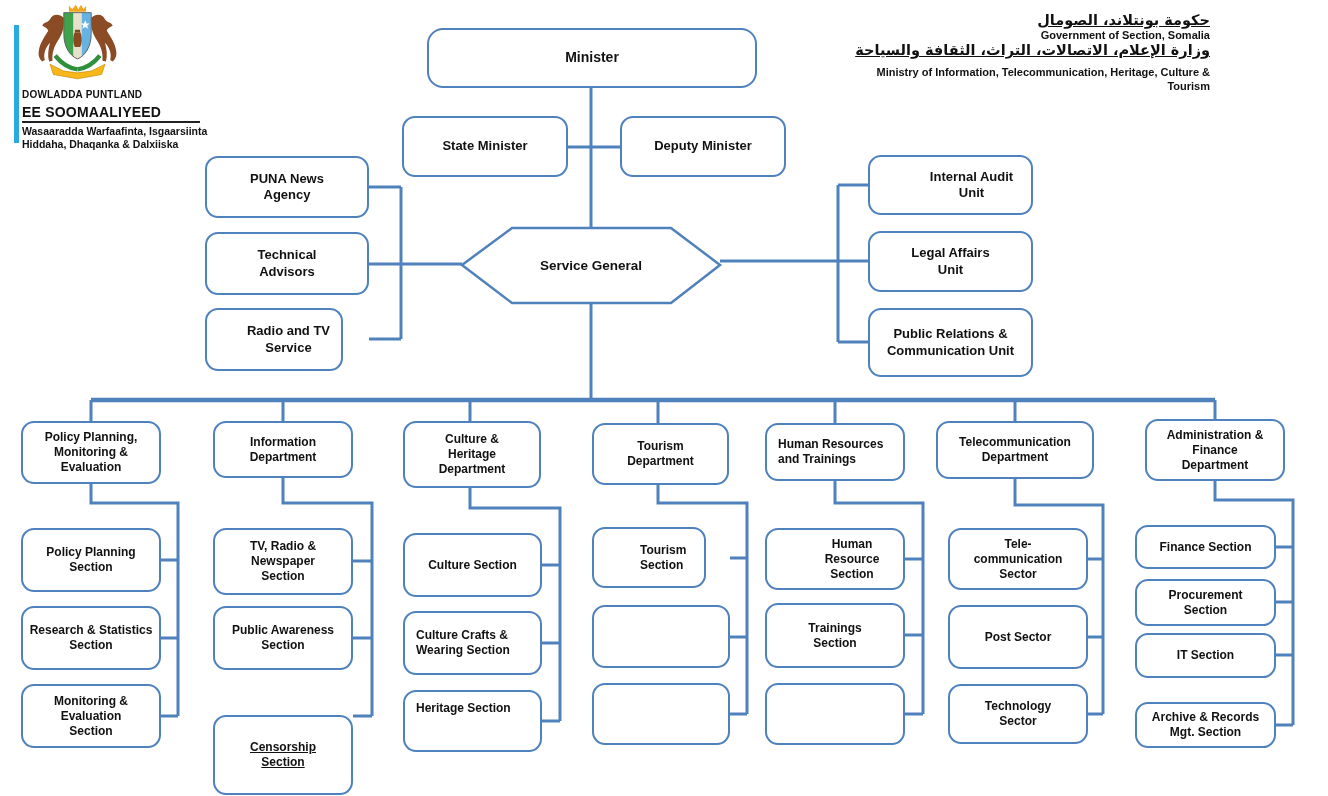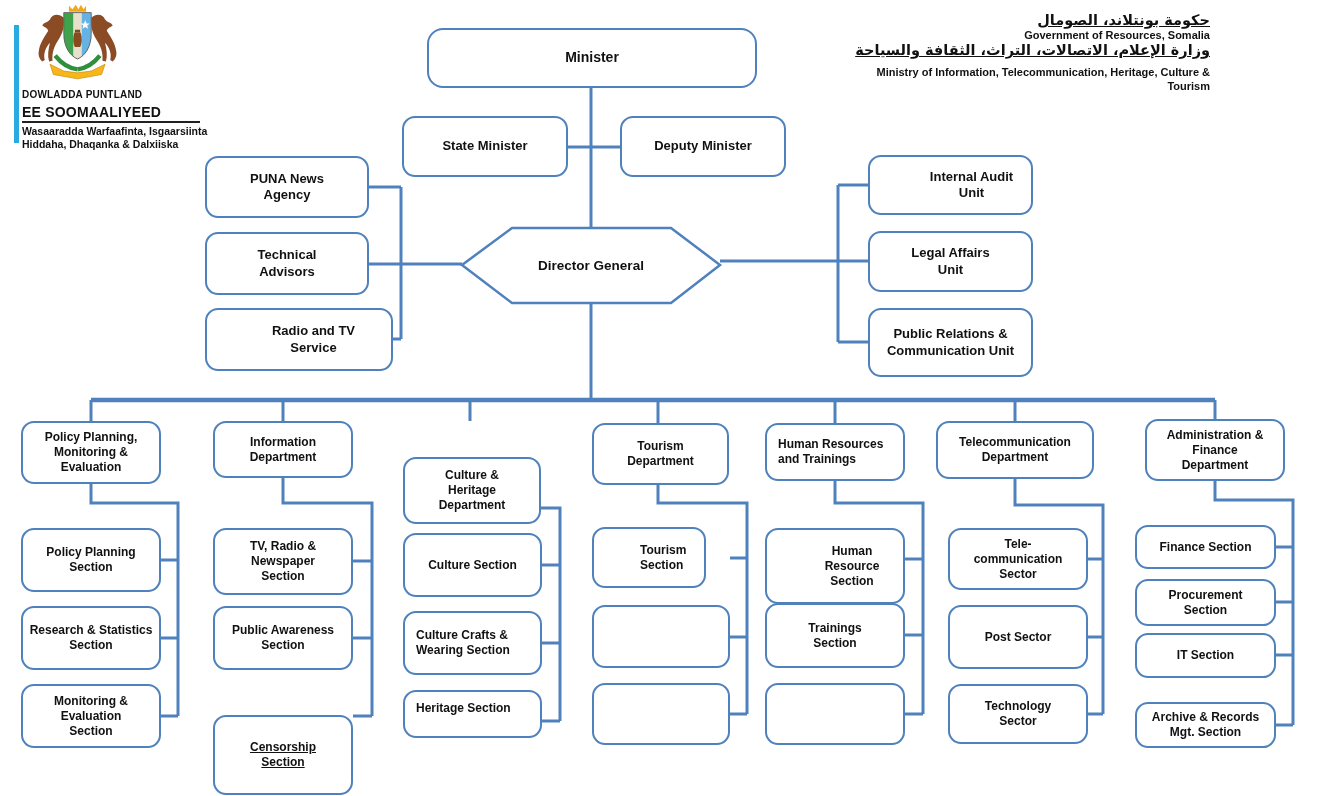--- a/index.html
+++ b/index.html
@@ -79,65 +79,65 @@
     <path d="M28 70 L44 78 L60 80 L76 78 L92 70 L88 82 L60 87 L32 82 Z" fill="#f7b718" stroke="#c98a0a" stroke-width="0.8"></path>
   </svg>
   <div class="logo-t1">DOWLADDA PUNTLAND</div>
   <div class="logo-t2">EE SOOMAALIYEED</div>
   <div class="logo-rule"></div>
   <div class="logo-t3">Wasaaradda Warfaafinta, Isgaarsiinta</div>
   <div class="logo-t4">Hiddaha, Dhaqanka &amp; Dalxiiska</div>
 
   <div class="hdr-right">
     <div class="ar">حكومة بونتلاند،  الصومال</div>
-    <div class="en">Government of Resources, Somalia</div>
+    <div class="en">Government of Section, Somalia</div>
     <div class="ar">وزارة الإعلام، الاتصالات، التراث، الثقافة والسياحة</div>
     <div class="en"><span class="en-wrap">Ministry of Information, Telecommunication, Heritage, Culture &amp; Tourism</span></div>
   </div>
 
   <div class="node fs14" style="left:427px;top:28px;width:330px;height:60px;border-radius:16px;">
       <span class="lbl">Minister</span>
     </div>
   <div class="node fs13" style="left:402px;top:116px;width:166px;height:61px;">
       <span class="lbl">State Minister</span>
     </div>
   <div class="node fs13" style="left:620px;top:116px;width:166px;height:61px;">
       <span class="lbl">Deputy Minister</span>
     </div>
   <div class="dg-label">
-      <span class="lbl">Director General</span>
+      <span class="lbl">Service General</span>
     </div>
 
   <div class="node fs13" style="left:205px;top:156px;width:164px;height:62px;">
       <span class="lbl" style="max-width:100px;">PUNA News Agency</span>
     </div>
   <div class="node fs13" style="left:205px;top:232px;width:164px;height:63px;">
       <span class="lbl" style="max-width:80px;">Technical Advisors</span>
     </div>
-  <div class="node fs13" style="left:205px;top:308px;width:188px;height:63px;padding-left:35px;">
+  <div class="node fs13" style="left:205px;top:308px;width:138px;height:63px;padding-left:35px;">
       <span class="lbl" style="max-width:100px;">Radio and TV Service</span>
     </div>
 
   <div class="node fs13" style="left:868px;top:155px;width:165px;height:60px;padding-left:48px;">
       <span class="lbl" style="max-width:105px;">Internal Audit Unit</span>
     </div>
   <div class="node fs13" style="left:868px;top:231px;width:165px;height:61px;">
       <span class="lbl" style="max-width:95px;">Legal Affairs Unit</span>
     </div>
   <div class="node fs13" style="left:868px;top:308px;width:165px;height:69px;">
       <span class="lbl" style="max-width:145px;">Public Relations &amp; Communication Unit</span>
     </div>
 
   <div class="node" style="left:21px;top:421px;width:140px;height:63px;">
       <span class="lbl">Policy Planning, Monitoring &amp; Evaluation</span>
     </div>
   <div class="node" style="left:213px;top:421px;width:140px;height:57px;">
       <span class="lbl">Information Department</span>
     </div>
-  <div class="node" style="left:403px;top:421px;width:138px;height:67px;margin-top:36px;">
+  <div class="node" style="left:403px;top:421px;width:138px;height:67px;">
       <span class="lbl" style="max-width:80px;">Culture &amp; Heritage Department</span>
     </div>
   <div class="node" style="left:592px;top:423px;width:137px;height:62px;">
       <span class="lbl" style="max-width:92px;">Tourism Department</span>
     </div>
   <div class="node left-align" style="left:765px;top:423px;width:140px;height:58px;">
       <span class="lbl" style="max-width:112px;">Human Resources and Trainings</span>
     </div>
   <div class="node" style="left:936px;top:421px;width:158px;height:58px;">
       <span class="lbl" style="max-width:130px;">Telecommunication Department</span>
@@ -165,35 +165,35 @@
   <div class="node" style="left:213px;top:715px;width:140px;height:80px;text-decoration:underline;">
       <span class="lbl" style="max-width:84px;">Censorship Section</span>
     </div>
 
   <div class="node" style="left:403px;top:533px;width:139px;height:64px;">
       <span class="lbl">Culture Section</span>
     </div>
   <div class="node left-align" style="left:403px;top:611px;width:139px;height:64px;">
       <span class="lbl" style="max-width:105px;">Culture Crafts &amp; Wearing Section</span>
     </div>
-  <div class="node top-left" style="left:403px;top:690px;width:139px;height:48px;text-align:center;">
+  <div class="node top-left" style="left:403px;top:690px;width:139px;height:62px;text-align:center;">
       <span class="lbl">Heritage Section</span>
     </div>
 
   <div class="node left-align" style="left:592px;top:527px;width:114px;height:61px;padding-left:46px;">
       <span class="lbl" style="max-width:60px;">Tourism Section</span>
     </div>
   <div class="node" style="left:592px;top:605px;width:138px;height:63px;">
       <span class="lbl"></span>
     </div>
   <div class="node" style="left:592px;top:683px;width:138px;height:62px;">
       <span class="lbl"></span>
     </div>
 
-  <div class="node" style="left:765px;top:528px;width:140px;height:76px;padding-left:40px;">
+  <div class="node" style="left:765px;top:528px;width:140px;height:62px;padding-left:40px;">
       <span class="lbl">Human Resource Section</span>
     </div>
   <div class="node" style="left:765px;top:603px;width:140px;height:65px;">
       <span class="lbl" style="max-width:70px;">Trainings Section</span>
     </div>
   <div class="node" style="left:765px;top:683px;width:140px;height:62px;">
       <span class="lbl"></span>
     </div>
 
   <div class="node" style="left:948px;top:528px;width:140px;height:62px;">

